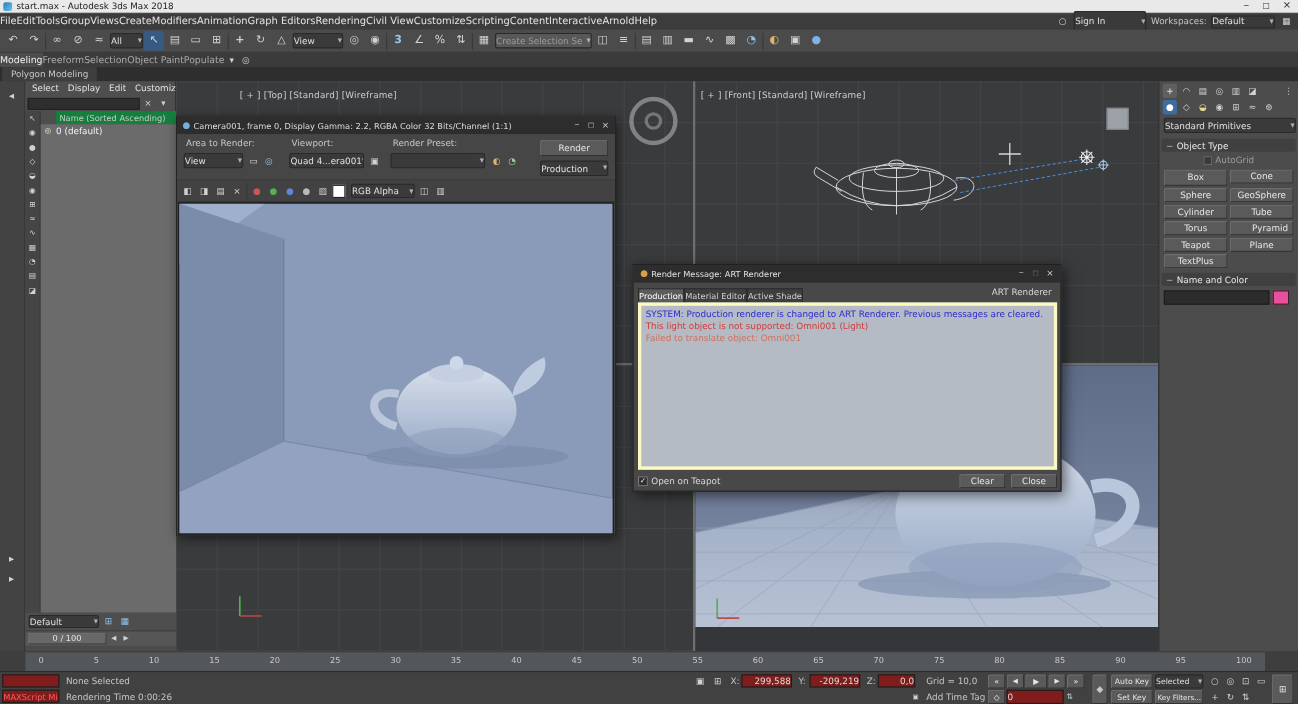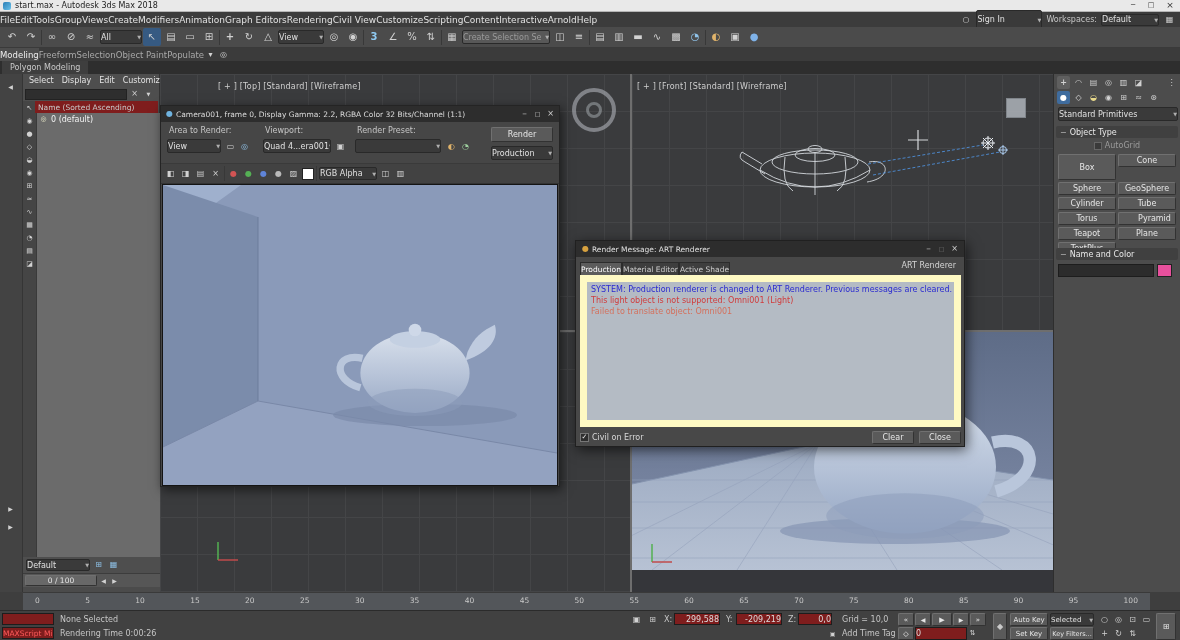--- a/index.html
+++ b/index.html
@@ -74,21 +74,21 @@
     </div>
   </div>
 
   <div class="abs row" style="left:0;top:27px;width:1180px;height:21px;background:#4b4b4b;border-bottom:1px solid #3a3a3a;padding-left:3px;gap:1px;">
     <span class="ic">↶</span>
     <span class="ic">↷</span>
     <span class="sep"></span>
     <span class="ic">∞</span>
     <span class="ic">⊘</span>
     <span class="ic">≈</span>
-    <div class="dd" style="width:42px;">
+    <div class="dd" style="width:30px;">
       <span>All</span>
       <span class="car">▼</span>
     </div>
     <span class="ic" style="background:#365a82;border-radius:2px;">↖</span>
     <span class="ic">▤</span>
     <span class="ic">▭</span>
     <span class="ic">⊞</span>
     <span class="sep"></span>
     <span class="ic" style="font-weight:bold;">+</span>
     <span class="ic">↻</span>
@@ -164,21 +164,21 @@
       <span class="ic" style="width:11px;height:11px;font-size:7px;">◒</span>
       <span class="ic" style="width:11px;height:11px;font-size:7px;">◉</span>
       <span class="ic" style="width:11px;height:11px;font-size:7px;">⊞</span>
       <span class="ic" style="width:11px;height:11px;font-size:7px;">≈</span>
       <span class="ic" style="width:11px;height:11px;font-size:7px;">∿</span>
       <span class="ic" style="width:11px;height:11px;font-size:7px;">▦</span>
       <span class="ic" style="width:11px;height:11px;font-size:7px;">◔</span>
       <span class="ic" style="width:11px;height:11px;font-size:7px;">▤</span>
       <span class="ic" style="width:11px;height:11px;font-size:7px;">◪</span>
     </div>
-    <div class="abs row" style="left:12px;top:27px;width:123px;height:12px;background:#7f1d1d;padding-left:3px;">
+    <div class="abs row" style="left:28px;top:27px;width:123px;height:12px;background:#15803d;padding-left:3px;">
       <span style="font-size:7.5px;color:#c9c9c9;">Name (Sorted Ascending)</span>
     </div>
     <div class="abs" style="left:14px;top:39px;width:123px;height:444px;background:#6b6b6b;">
       <div class="row" style="height:12px;padding-left:2px;gap:3px;">
         <span class="ic" style="width:9px;height:9px;font-size:7px;color:#e8e8c8;">◎</span>
         <span style="font-size:8px;color:#f2f2f2;">0 (default)</span>
       </div>
     </div>
     <div class="row abs" style="left:0;top:483px;width:137px;height:16px;background:#4e4e4e;padding-left:3px;gap:2px;">
       <div class="dd" style="width:64px;height:12px;">
@@ -307,21 +307,21 @@
     </div>
     <div class="abs row" style="left:2px;top:52px;width:122px;height:12px;background:#404040;border-radius:2px;padding-left:4px;gap:3px;">
       <span style="font-size:8px;color:#bbb;">−</span>
       <span style="font-size:8px;color:#e8e8e8;">Object Type</span>
     </div>
     <div class="abs row" style="left:4px;top:67px;width:118px;gap:3px;justify-content:center;">
       <span style="width:8px;height:8px;background:#3a3a3a;border:1px solid #666;"></span>
       <span style="font-size:8px;color:#9b9b9b;">AutoGrid</span>
     </div>
     <div class="abs" style="left:4px;top:80px;width:118px;display:grid;grid-template-columns:58px 58px;gap:2px;">
-      <button class="btn" style="height:26px;">Box</button>
+      <button class="btn" style="height:15px;">Box</button>
       <button class="btn" style="height:13px;">Cone</button>
       <button class="btn" style="height:13px;">Sphere</button>
       <button class="btn" style="height:13px;">GeoSphere</button>
       <button class="btn" style="height:13px;">Cylinder</button>
       <button class="btn" style="height:13px;">Tube</button>
       <button class="btn" style="height:13px;">Torus</button>
       <button class="btn" style="height:13px;padding-left:15px;">Pyramid</button>
       <button class="btn" style="height:13px;">Teapot</button>
       <button class="btn" style="height:13px;">Plane</button>
       <button class="btn" style="height:13px;">TextPlus</button>
@@ -429,28 +429,28 @@
         <span class="ic sm" style="font-size:6px;color:#777;">□</span>
         <span class="ic sm">×</span>
       </div>
     </div>
     <span class="abs" style="right:8px;top:20px;font-size:8px;color:#d5d5d5;">ART Renderer</span>
     <div class="row abs" style="left:4px;top:21px;">
       <span class="dtab active">Production</span>
       <span class="dtab">Material Editor</span>
       <span class="dtab">Active Shade</span>
     </div>
-    <div class="abs" style="left:4px;top:34px;width:381px;height:152px;background:#b4bbc4;border:7px solid #fef9c3;padding:2px 4px;overflow:hidden;">
+    <div class="abs" style="left:4px;top:34px;width:381px;height:152px;background:#b4bbc4;border:3px solid #fef9c3;padding:2px 4px;overflow:hidden;">
       <div class="msg" style="color: rgb(42, 42, 208);">SYSTEM: Production renderer is changed to ART Renderer. Previous messages are cleared.</div>
       <div class="msg" style="color: rgb(208, 60, 60);">This light object is not supported: Omni001 (Light)</div>
       <div class="msg" style="color: rgb(212, 112, 92);">Failed to translate object: Omni001</div>
     </div>
     <div class="row abs" style="left:4px;top:190px;width:381px;">
       <span style="width:9px;height:9px;background:#2e2e2e;border:1px solid #777;color:#e8e8e8;font-size:7px;display:inline-flex;align-items:center;justify-content:center;line-height:1;">✓</span>
-      <span style="font-size:8px;color:#d8d8d8;margin-left:3px;">Civil on Error</span>
+      <span style="font-size:8px;color:#d8d8d8;margin-left:3px;">Open on Teapot</span>
       <button class="btn" style="margin-left:auto;width:42px;height:13px;">Clear</button>
       <button class="btn" style="margin-left:5px;width:42px;height:13px;">Close</button>
     </div>
   </div>
 
   <div class="abs" style="left:23px;top:592px;width:1127px;height:18px;background:#53565a;border-top:1px solid #3a3a3a;">
     <div style="position:absolute;left:12px;right:12px;top:3px;display:flex;justify-content:space-between;">
       <span class="tick">0</span>
       <span class="tick">5</span>
       <span class="tick">10</span>

